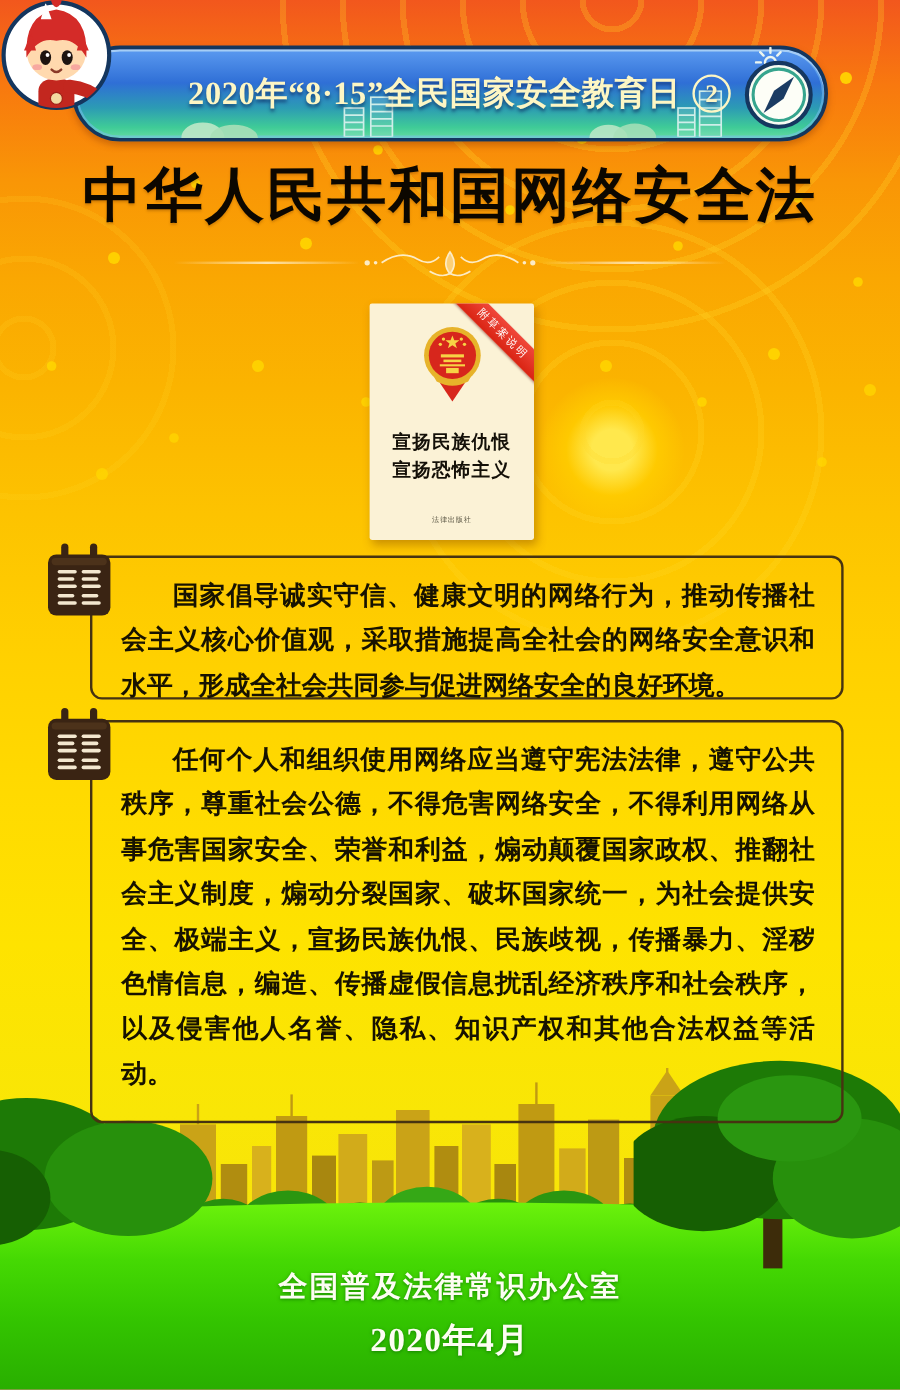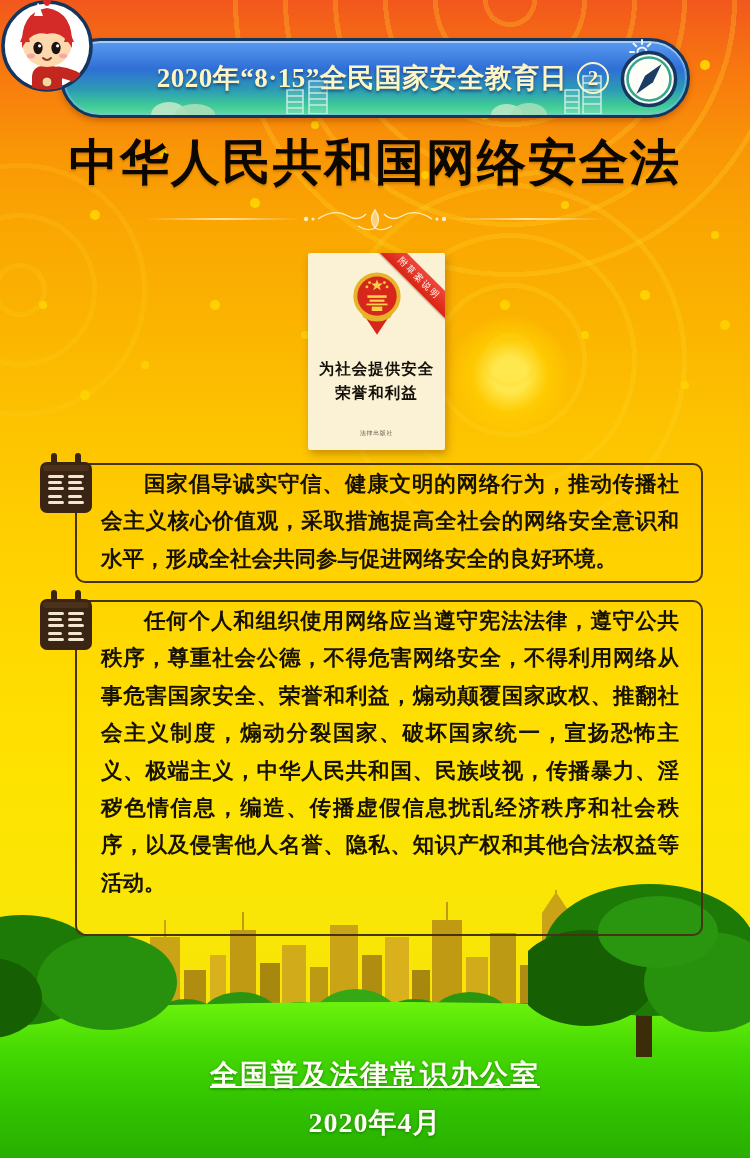--- a/index.html
+++ b/index.html
@@ -68,41 +68,41 @@
   .ribbon{position:absolute;top:16px;right:-36px;width:124px;transform:rotate(45deg);
     background:linear-gradient(180deg,#f0473a,#d92413);color:#fff;font-size:9px;letter-spacing:2px;
     text-align:center;padding:3px 0;box-shadow:0 1px 2px rgba(100,0,0,.4);}
   .emblem{position:absolute;left:50%;top:16px;transform:translateX(-50%);}
   .book-title{position:absolute;left:0;top:104px;width:100%;text-align:center;
     font-size:15.5px;font-weight:900;letter-spacing:1px;color:#141008;line-height:24px;}
   .book-pub{position:absolute;left:0;bottom:10px;width:100%;text-align:center;
     font-size:10px;transform:scale(.6);color:#5a5644;letter-spacing:1px;}
   
   .law-box{position:absolute;left:75px;width:628px;border:2px solid #463311;border-radius:10px;
-    padding:1px 22px 12px 24px;z-index:5;}
+    padding:13px 22px 12px 24px;z-index:5;}
   .law-box.one{top:463px;height:120px;}
   .law-box.two{top:600px;height:336px;}
   .law-box p{margin:0;text-indent:2em;text-align:justify;font-size:21.5px;line-height:37.4px;
     font-weight:700;color:#171200;}
   .note-icon{position:absolute;z-index:6;}
   .note-icon.one{left:39px;top:451px;}
   .note-icon.two{left:39px;top:588px;}
   
   .scene{position:absolute;left:0;top:880px;width:750px;height:278px;z-index:1;}
   .skyline{position:absolute;left:0;top:10px;}
   .treerow{position:absolute;left:0;top:50px;}
   .grass{position:absolute;left:-20px;top:122px;width:790px;height:160px;
     border-radius:100% 100% 0 0 / 44px 44px 0 0;
     background:linear-gradient(180deg,#6cf20c 0%,#45d903 30%,#33c400 62%,#28ad00 100%);}
   .bigtree{position:absolute;}
   .bigtree.left{left:-38px;top:32px;}
   .bigtree.right{left:528px;top:2px;}
   .footer{position:absolute;left:0;top:176px;width:100%;text-align:center;z-index:9;
     font-family:"Liberation Serif",serif;color:#fdfdf2;text-shadow:0 1px 3px rgba(0,90,0,.6);}
-  .footer .f1{font-size:28px;font-weight:bold;letter-spacing:2px;text-decoration:underline;}
+  .footer .f1{font-size:24px;font-weight:bold;letter-spacing:2px;}
   .footer .f2{font-size:28px;font-weight:bold;margin-top:10px;letter-spacing:1px;}
 </style>
 </head>
 <body>
 
 <div id="poster">
 
   <div class="burst b1"></div>
   <div class="burst b3"></div>
   <div class="glow"></div>
@@ -306,22 +306,22 @@
       <circle cx="40.5" cy="14.5" r="1.6" fill="#f7d345"></circle>
       <circle cx="20.5" cy="19.5" r="1.6" fill="#f7d345"></circle>
       <circle cx="43.5" cy="19.5" r="1.6" fill="#f7d345"></circle>
       <rect x="21" y="29" width="22" height="3" fill="#f7d345"></rect>
       <rect x="23.5" y="34" width="17" height="2.5" fill="#f7d345"></rect>
       <rect x="20" y="38.5" width="24" height="2" fill="#f7d345"></rect>
       <rect x="26" y="42" width="12" height="5" fill="#f7d345"></rect>
       <path d="M13,48 Q32,59 51,48 L47,55 Q32,63 17,55 Z" fill="#e7b32a"></path>
     </svg>
     <div class="book-title">
-      <div>为社会提供安全</div>
-      <div>荣誉和利益</div>
+      <div>宣扬民族仇恨</div>
+      <div>宣扬恐怖主义</div>
     </div>
     <div class="book-pub">法律出版社</div>
   </div>
 
   <svg class="note-icon one" width="54" height="64" viewBox="0 0 54 64">
     <rect x="12" y="2" width="6" height="16" rx="3" fill="#3a2413"></rect>
     <rect x="36" y="2" width="6" height="16" rx="3" fill="#3a2413"></rect>
     <rect x="1" y="11" width="52" height="51" rx="7" fill="#3a2413"></rect>
     <rect x="4" y="14" width="46" height="6" rx="3" fill="#4c321a"></rect>
     <g fill="#f3e7cf">
@@ -353,16 +353,16 @@
         <rect x="29" y="44" width="14" height="3" rx="1.5"></rect>
       <rect x="9" y="50" width="16" height="3" rx="1.5"></rect>
         <rect x="29" y="50" width="16" height="3" rx="1.5"></rect>
     </g>
   </svg>
 
   <div class="law-box one">
     <p>国家倡导诚实守信、健康文明的网络行为，推动传播社会主义核心价值观，采取措施提高全社会的网络安全意识和水平，形成全社会共同参与促进网络安全的良好环境。</p>
   </div>
   <div class="law-box two">
-    <p>任何个人和组织使用网络应当遵守宪法法律，遵守公共秩序，尊重社会公德，不得危害网络安全，不得利用网络从事危害国家安全、荣誉和利益，煽动颠覆国家政权、推翻社会主义制度，煽动分裂国家、破坏国家统一，宣扬恐怖主义、极端主义，中华人民共和国、民族歧视，传播暴力、淫秽色情信息，编造、传播虚假信息扰乱经济秩序和社会秩序，以及侵害他人名誉、隐私、知识产权和其他合法权益等活动。</p>
+    <p>任何个人和组织使用网络应当遵守宪法法律，遵守公共秩序，尊重社会公德，不得危害网络安全，不得利用网络从事危害国家安全、荣誉和利益，煽动颠覆国家政权、推翻社会主义制度，煽动分裂国家、破坏国家统一，为社会提供安全、极端主义，宣扬民族仇恨、民族歧视，传播暴力、淫秽色情信息，编造、传播虚假信息扰乱经济秩序和社会秩序，以及侵害他人名誉、隐私、知识产权和其他合法权益等活动。</p>
   </div>
 
 </div>
 
 </body></html>

